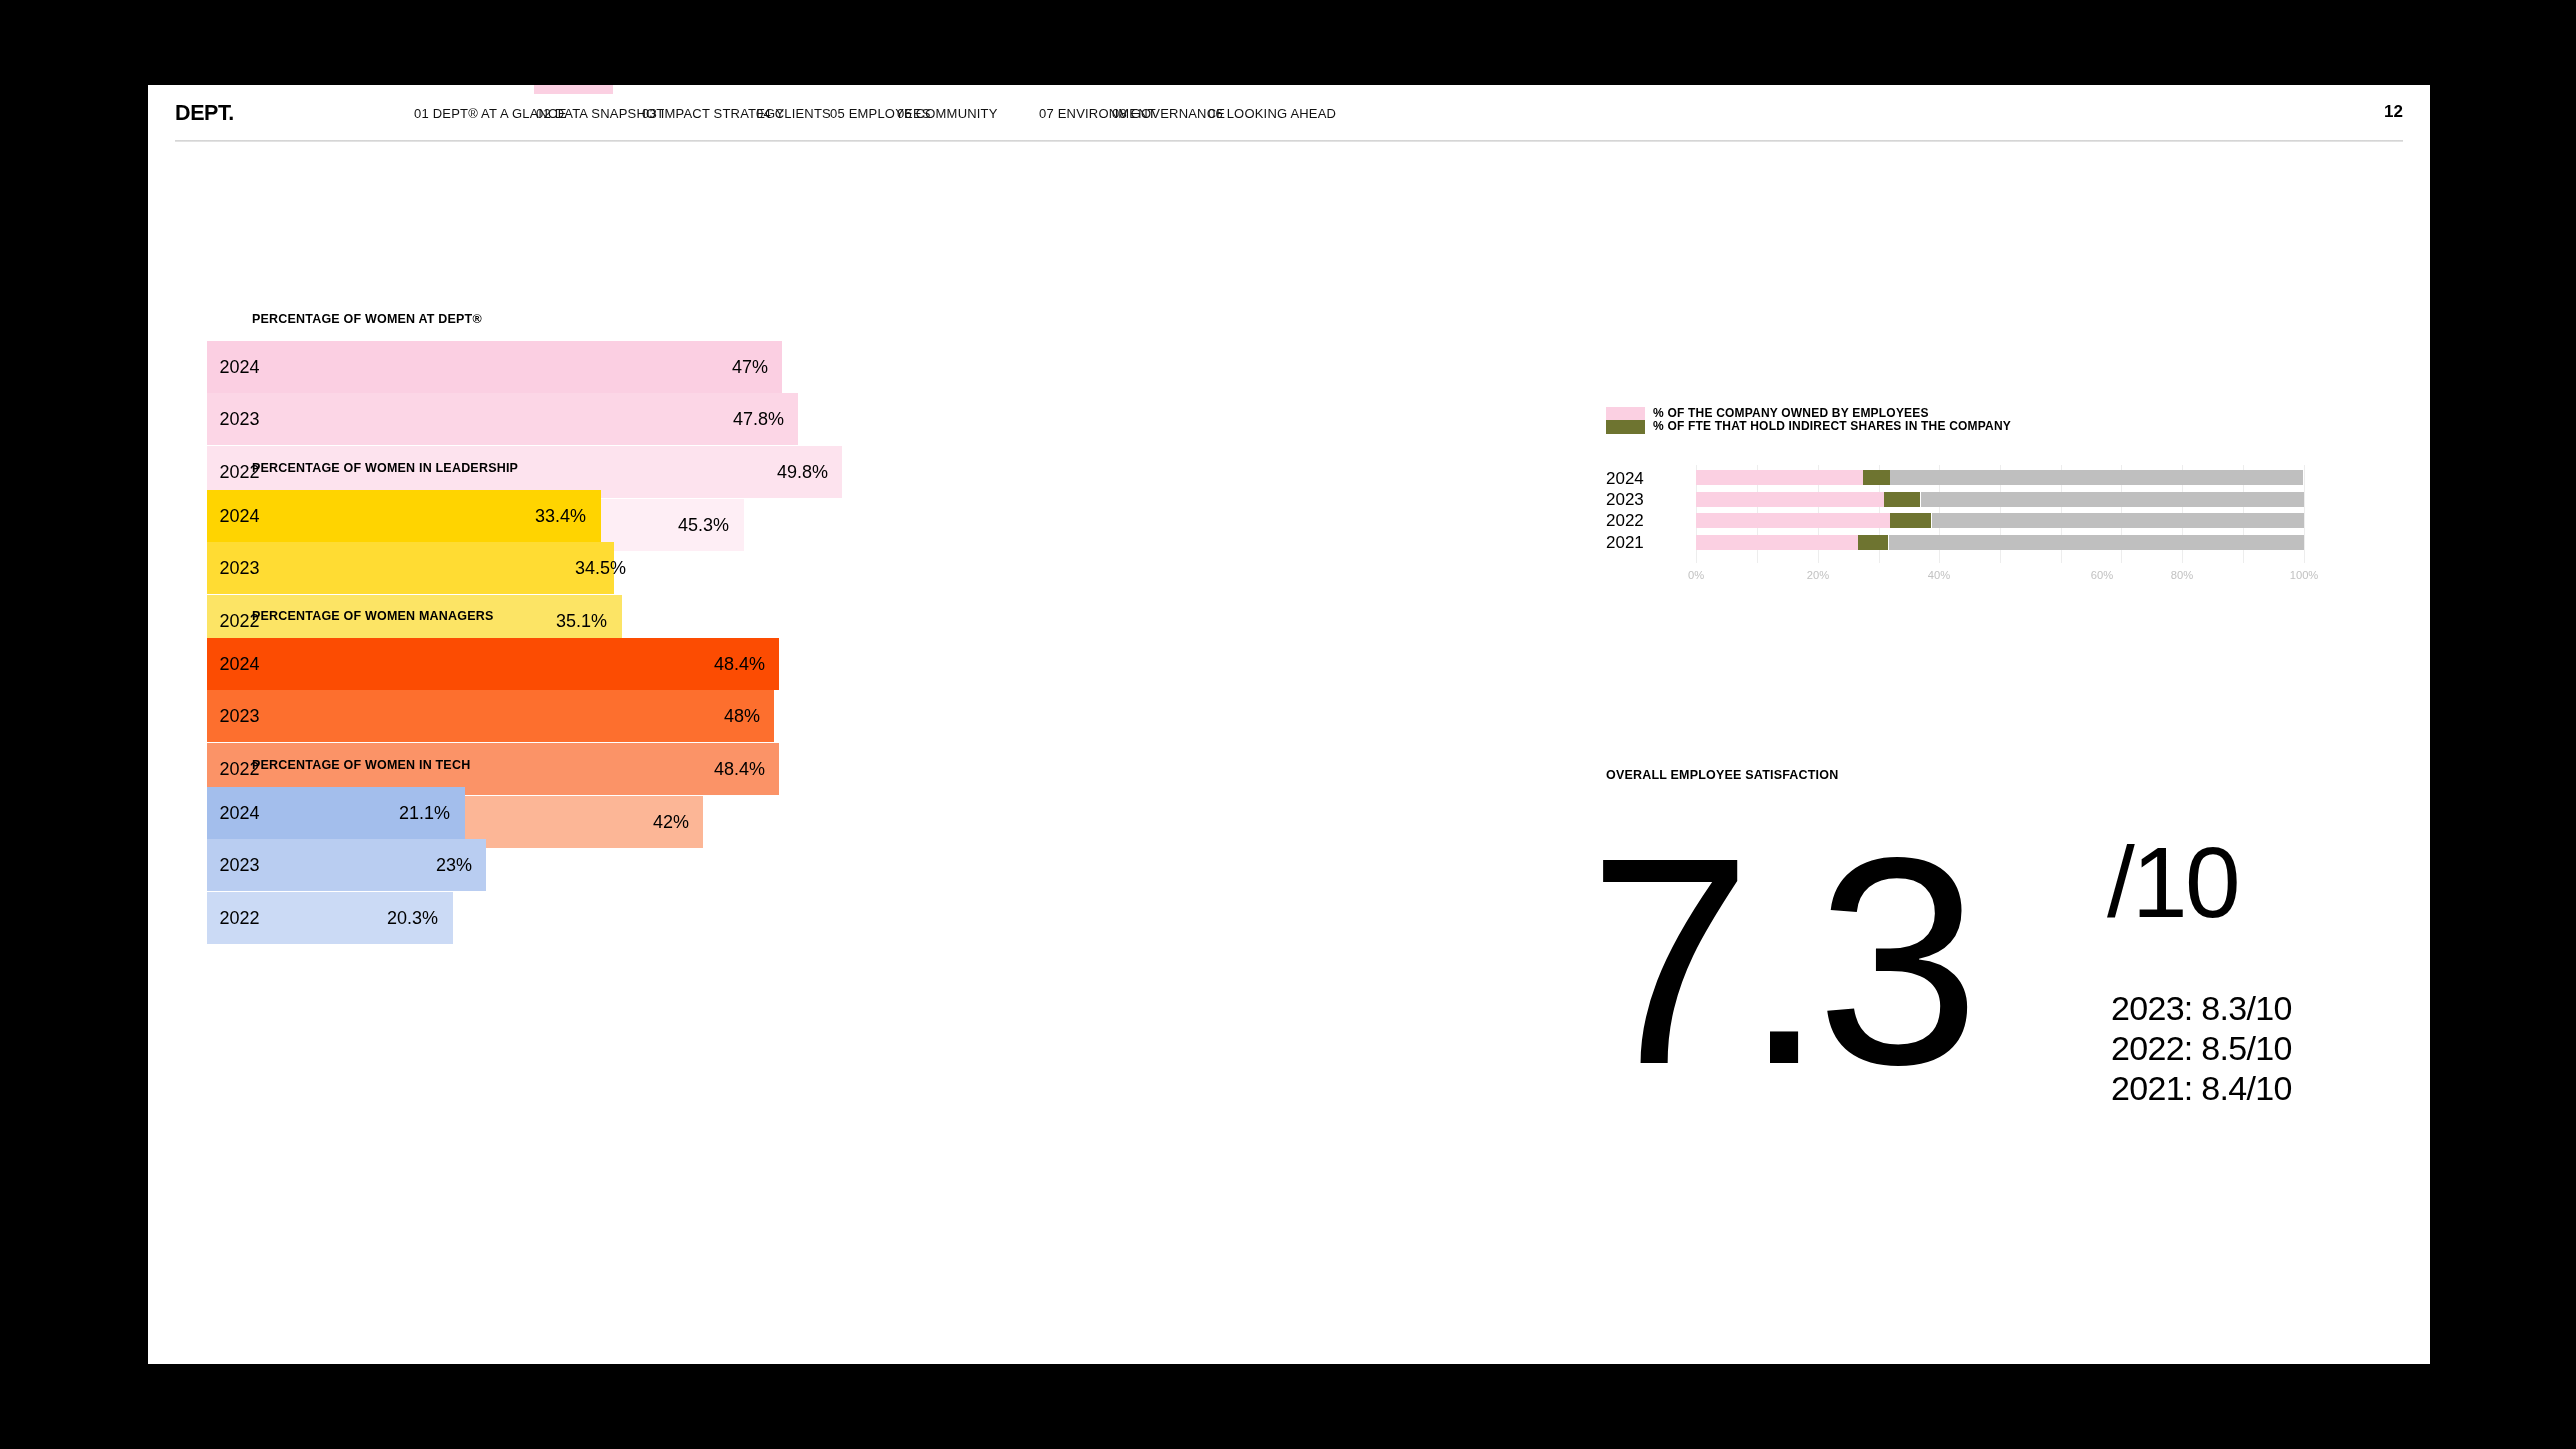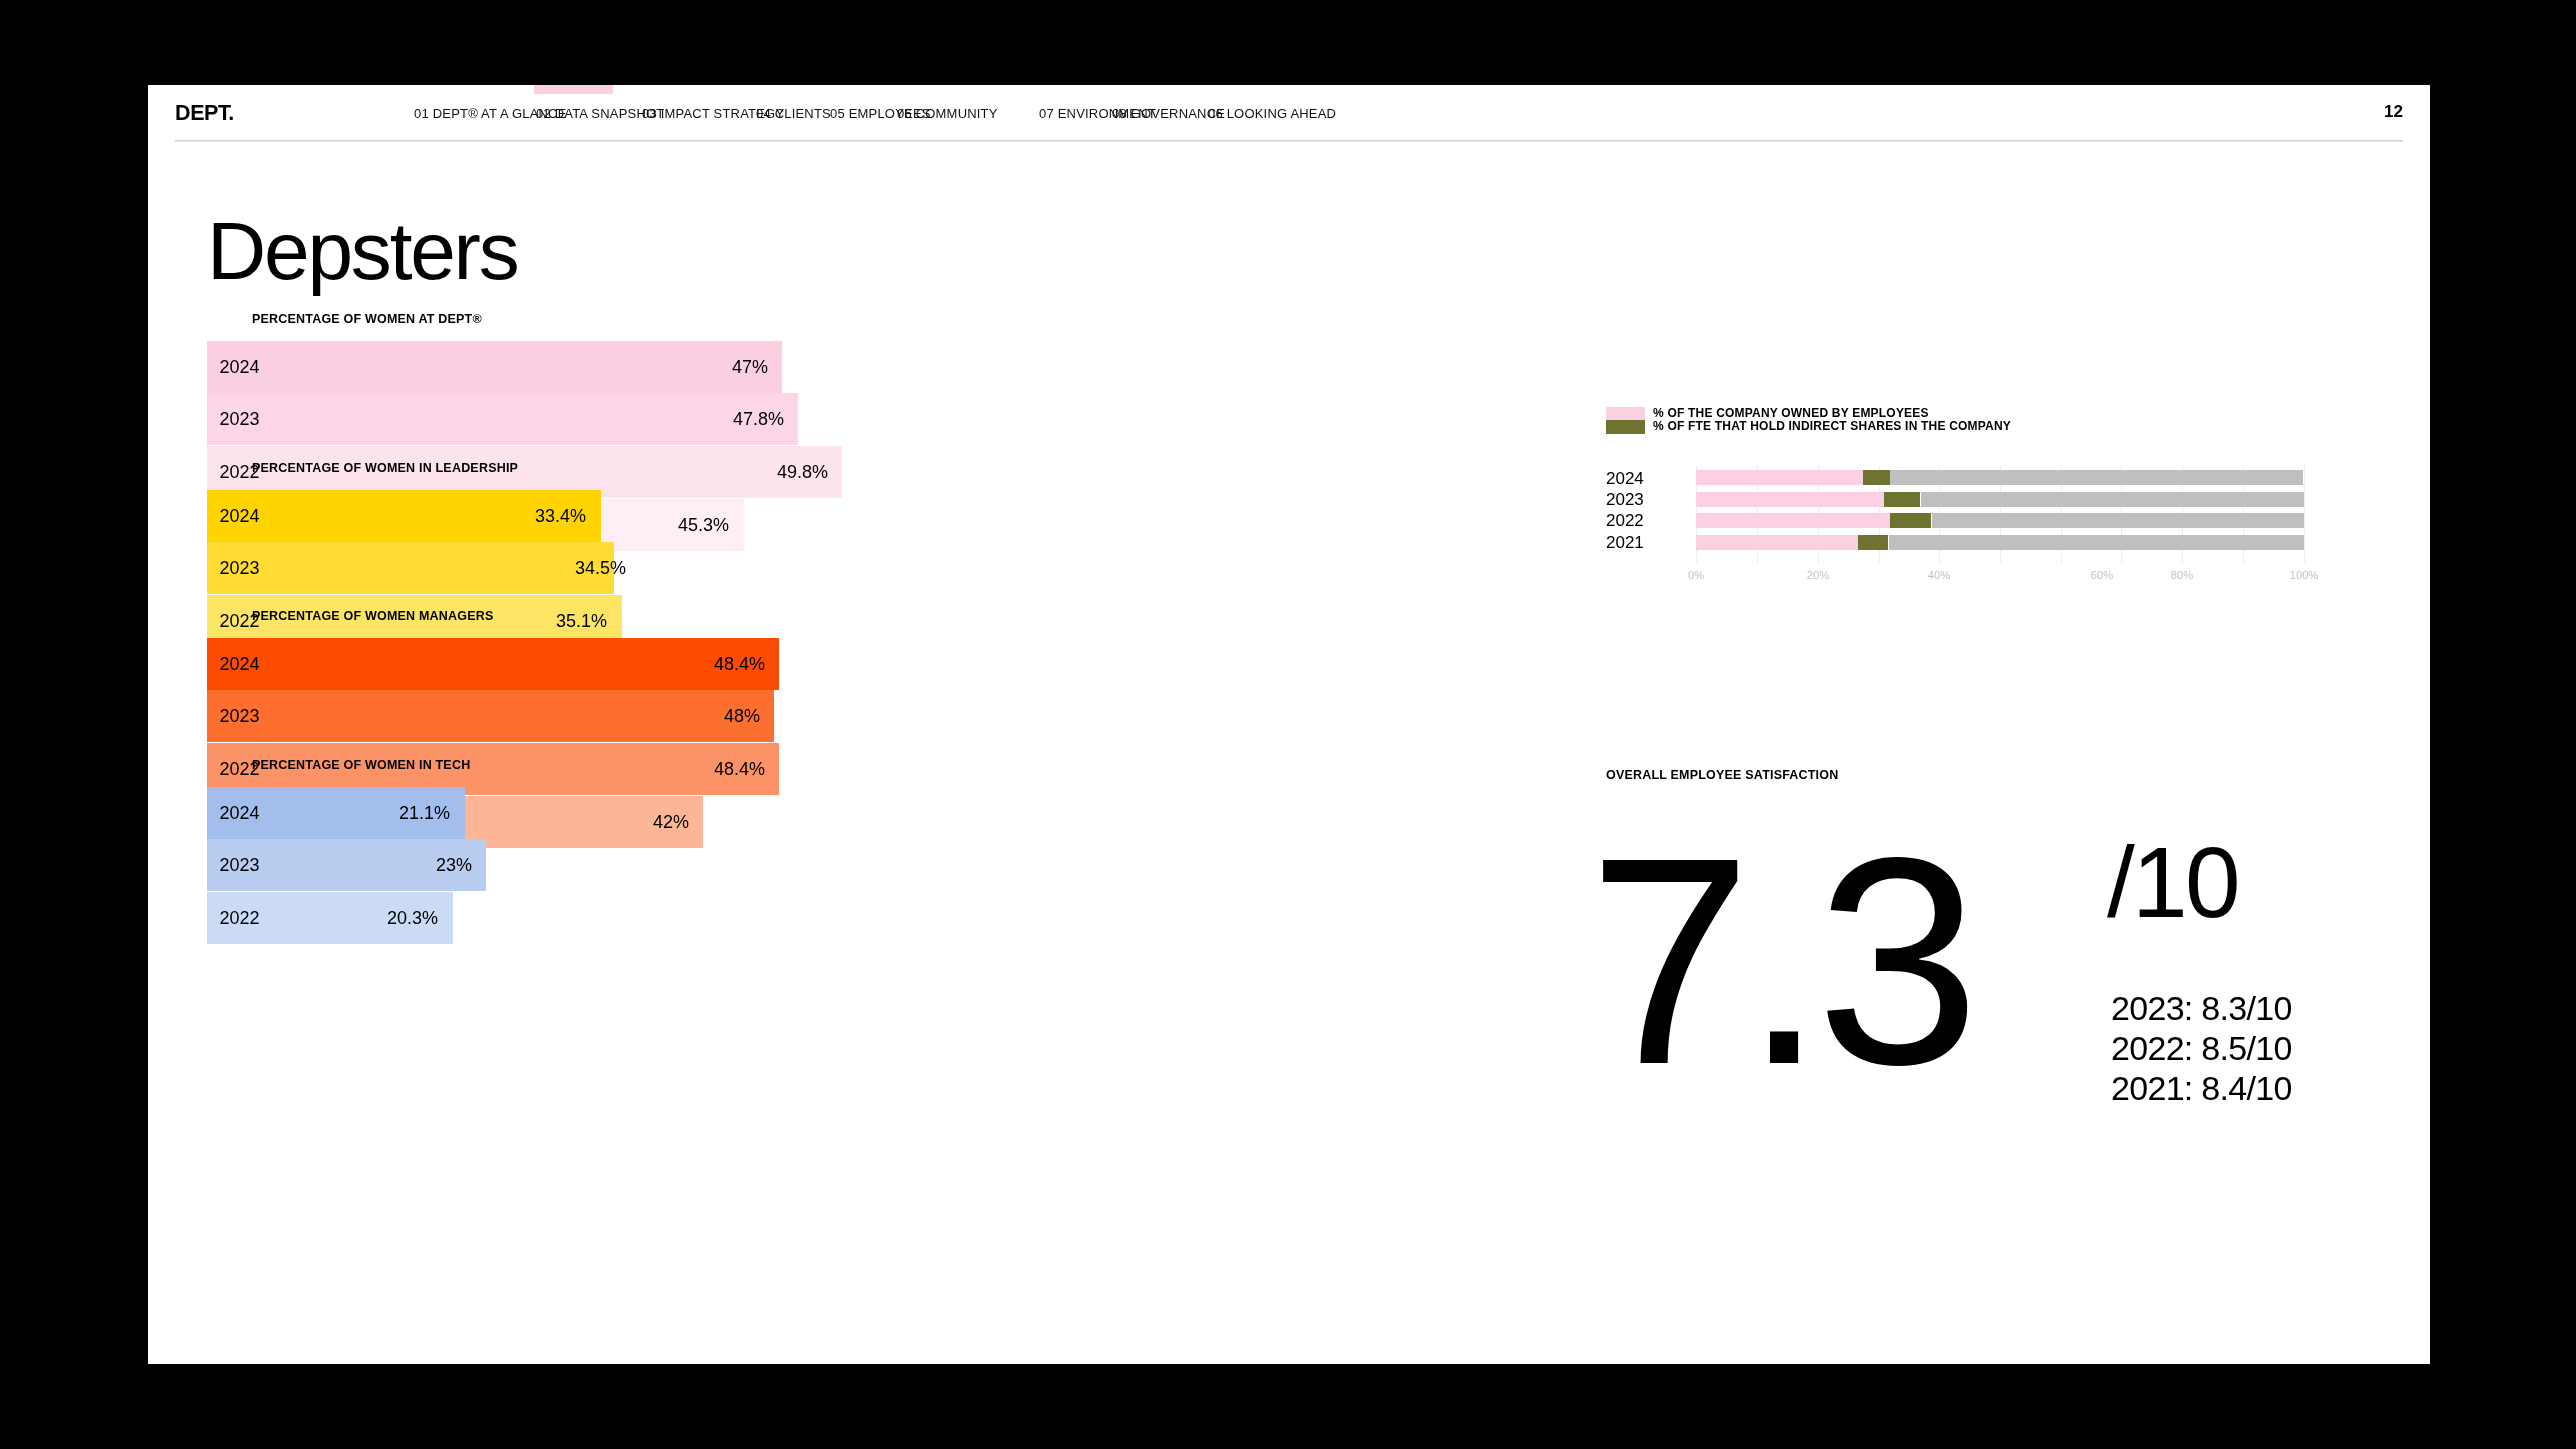--- a/index.html
+++ b/index.html
@@ -153,21 +153,20 @@
         <div class="nav-item" style="left: 682px;">05 EMPLOYEES</div>
         <div class="nav-item" style="left: 749px;">06 COMMUNITY</div>
         <div class="nav-item" style="left: 863px; margin-left: 28px;">07 ENVIRONMENT</div>
         <div class="nav-item" style="left: 964px;">08 GOVERNANCE</div>
         <div class="nav-item" style="left: 1060px;">06 LOOKING AHEAD</div>
       </div>
     <div id="page-num">12</div>
     <div id="nav-rule"></div>
   </div>
 
-  <h1 id="headline">Depsters</h1>
 
   <div class="chart-block" id="block-0" style="top:228px;">
     <div class="chart-title">PERCENTAGE OF WOMEN AT DEPT®</div>
     <div class="bars">
         <div class="bar-row">
           <div class="bar-fill" style="width: 575px; background: rgb(251, 207, 226);"></div>
           <div class="bar-year">2024</div>
           <div class="bar-val" style="left: 504px; width: 57px; text-align: right;">47%</div>
         </div>
         <div class="bar-row">

